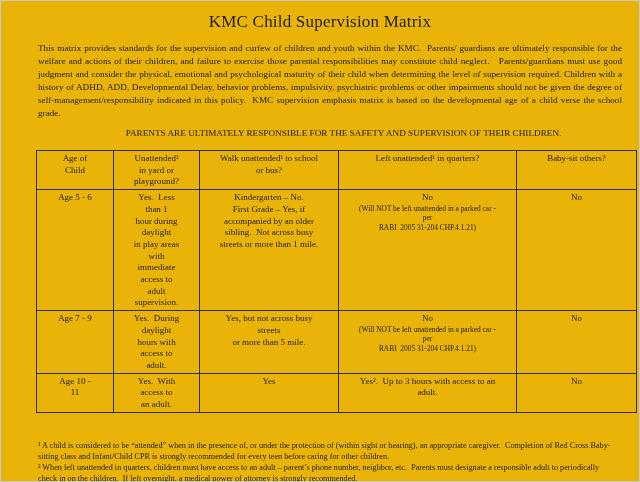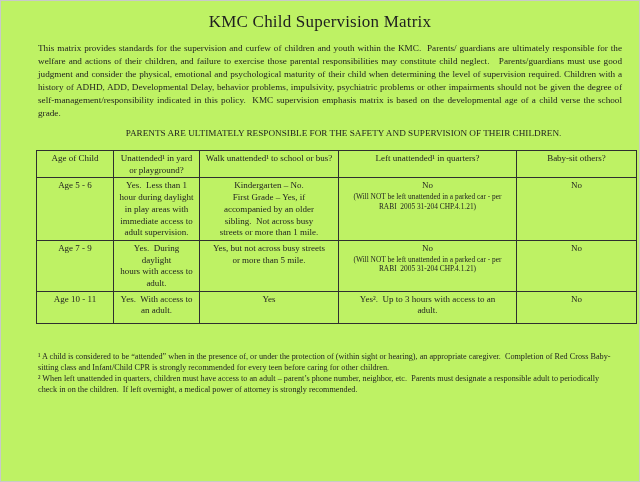--- a/index.html
+++ b/index.html
@@ -2,21 +2,21 @@
 <html><head>
 <meta charset="utf-8">
 <style>
   * { box-sizing: border-box; margin: 0; padding: 0; }
   html, body { background: #ffffff; }
   body { font-family: "Liberation Serif", serif; }
   .page {
     position: relative;
     width: 640px;
     height: 482px;
-    background: #bef264;
+    background: #eab308;
     border: 1px solid #c9c9c9;
     color: #1f1f1f;
     overflow: hidden;
   }
   .title {
     margin-top: 11px;
     text-align: center;
     font-size: 17px;
     font-weight: 400;
     letter-spacing: 0.2px;
@@ -40,21 +40,21 @@
     width: 600px;
     border-collapse: collapse;
     table-layout: fixed;
     font-size: 9px;
     line-height: 11.7px;
   }
   table.matrix th, table.matrix td {
     border: 1px solid #2f2f2f;
     text-align: center;
     vertical-align: top;
-    padding: 2px 4px 1px;
+    padding: 2px 17px 1px;
     font-weight: 400;
     white-space: pre-wrap;
     overflow: hidden;
   }
   tr.hdr { height: 27px; }
   tr.r1 { height: 40px; }
   tr.r2 { height: 61px; }
   tr.r3 { height: 38px; }
   tr.r4 { height: 32px; margin-top: 20px; }
   tr.r5 { height: 15px; }

